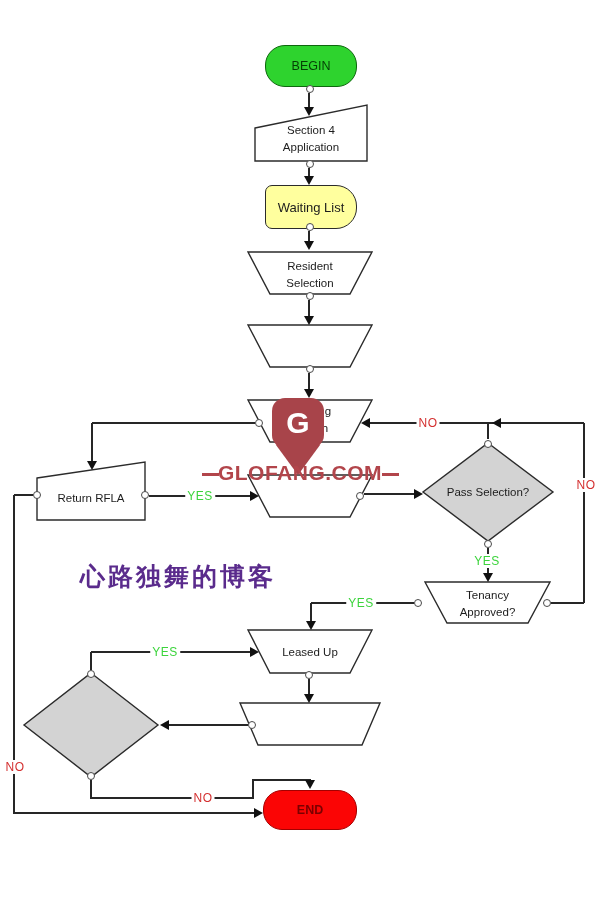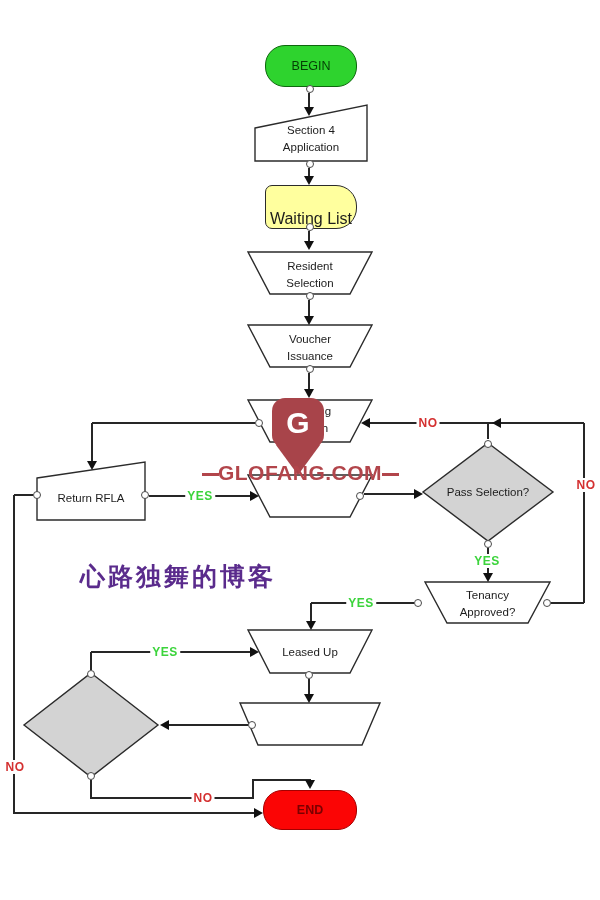--- a/index.html
+++ b/index.html
@@ -10,21 +10,21 @@
   .lbl{position:absolute;font-size:11.5px;line-height:17px;color:#1c1c1c;text-align:center;
        white-space:pre-line;z-index:3;}
   .term{position:absolute;display:flex;align-items:center;justify-content:center;z-index:2;}
   .ln{position:absolute;background:#262626;z-index:1;}
   .ah{position:absolute;width:0;height:0;z-index:2;}
   .ah.d{border-left:5px solid transparent;border-right:5px solid transparent;border-top:9px solid #111;}
   .ah.l{border-top:5px solid transparent;border-bottom:5px solid transparent;border-right:9px solid #111;}
   .ah.r{border-top:5px solid transparent;border-bottom:5px solid transparent;border-left:9px solid #111;}
   .dot{position:absolute;width:8px;height:8px;border:1.4px solid #4a4a4a;border-radius:50%;
        background:#fff;box-sizing:border-box;z-index:4;}
-  .elbl{position:absolute;font-size:12px;font-weight:bold;background:#fff;padding:0 2px;
+  .elbl{position:absolute;font-size:12px;font-weight:normal;background:#fff;padding:0 2px;
         transform:translate(-50%,-50%);z-index:4;letter-spacing:.5px;text-align:right;}
   .yes{color:#3cd43c;}
   .no{color:#d43030;}
   .wm{z-index:6;}
   #pin-head{left:272px;top:398px;width:52px;height:50px;border-radius:13px;background:#a8444a;
             display:flex;align-items:center;justify-content:center;color:#fff;font-weight:bold;
             font-size:30px;}
   #pin-point{left:276px;top:445px;border-left:22px solid transparent;border-right:22px solid transparent;
              border-top:30px solid #a8444a;width:0;height:0;}
   #wm-site{left:214px;top:461px;width:172px;text-align:center;font-weight:bold;font-size:21px;
@@ -104,35 +104,33 @@
     <span>BEGIN</span>
   </div>
 
   <svg class="shape" style="left:255px;top:105px" width="112" height="56">
     <polygon points="0,23 112,0 112,56 0,56" fill="#ffffff" stroke="#2b2b2b" stroke-width="1.4"></polygon>
   </svg>
   <div class="lbl" style="left:255px;top:122px;width:112px">Section 4
 Application</div>
 
   <div class="term" style="left:265px;top:185px;width:90px;height:42px;border-radius:7px 21px 21px 7px;
-       background:#ffff9e;border:1.5px solid #2b2b2b;color:#1c1c1c;font-size:16px;align-items:flex-end;">
+       background:#ffff9e;border:1.5px solid #2b2b2b;color:#1c1c1c;font-size:13px;">
     <span>Waiting List</span>
   </div>
 
   <svg class="shape" style="left:248px;top:252px" width="124" height="42">
     <polygon points="0,0 124,0 102,42 22,42" fill="#ffffff" stroke="#2b2b2b" stroke-width="1.4"></polygon>
   </svg>
   <div class="lbl" style="left:248px;top:258px;width:124px">Resident
 Selection</div>
 
   <svg class="shape" style="left:248px;top:325px" width="124" height="42">
     <polygon points="0,0 124,0 102,42 22,42" fill="#ffffff" stroke="#2b2b2b" stroke-width="1.4"></polygon>
   </svg>
-  <div class="lbl" style="left:248px;top:331px;width:124px">Voucher
-Issuance</div>
 
   <svg class="shape" style="left:248px;top:400px" width="124" height="42">
     <polygon points="0,0 124,0 102,42 22,42" fill="#ffffff" stroke="#2b2b2b" stroke-width="1.4"></polygon>
   </svg>
   <div class="lbl" style="left:248px;top:403px;width:124px">Housing
 Search</div>
 
   <svg class="shape" style="left:37px;top:462px" width="108" height="58">
     <polygon points="0,16 108,0 108,58 0,58" fill="#ffffff" stroke="#2b2b2b" stroke-width="1.4"></polygon>
   </svg>

